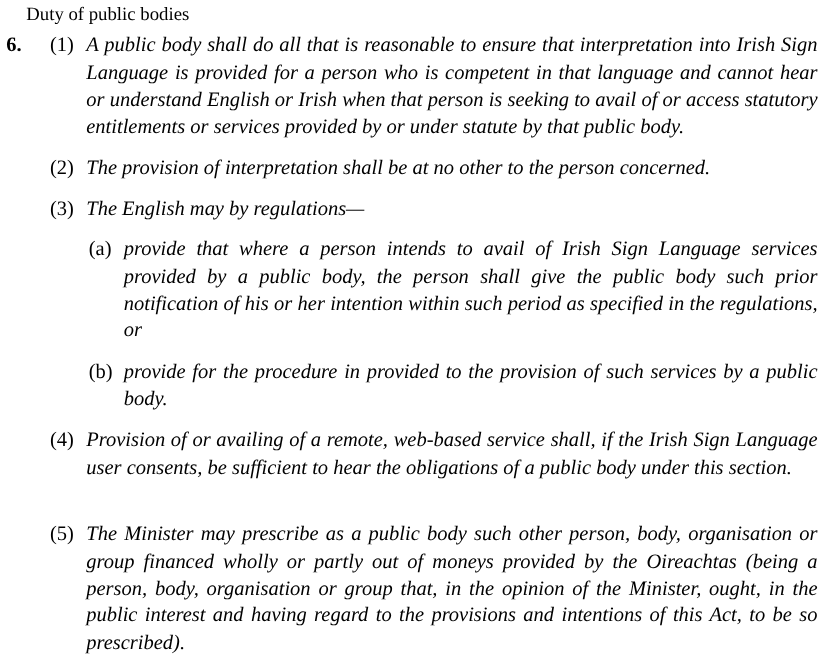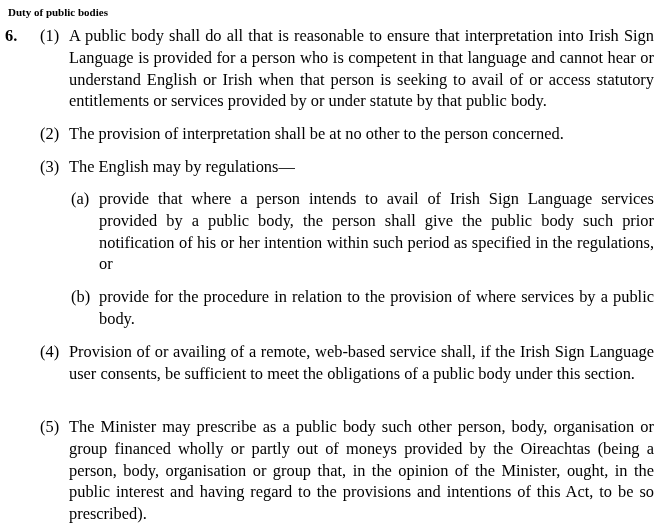--- a/index.html
+++ b/index.html
@@ -2,28 +2,28 @@
 <html><head>
   <meta charset="utf-8">
   <style>
     html, body { margin: 0; padding: 0; background: #ffffff; }
     body {
       width: 657px; height: 526px; overflow: hidden;
       font-family: "Liberation Serif", "DejaVu Serif", serif;
       color: #000; font-size: 16.4px; line-height: 21.8px;
       position: relative;
     }
-    .heading { position: absolute; left: 8px; top: 2px; font-weight: bold; font-size: 11px; }
+    .heading { position: absolute; left: 21px; top: 2px; font-weight: normal; font-size: 15px; }
     .secnum { position: absolute; left: 5px; top: 25px; font-weight: bold; }
     .para { position: absolute; left: 40px; width: 614px; }
     .para .lbl { position: absolute; left: 0; top: 0; }
-    .para .txt { margin-left: 29px; text-align: justify; text-align-last: left; }
+    .para .txt { margin-left: 29px; text-align: justify; text-align-last: left; font-style: italic; }
     .sub { position: absolute; left: 71px; width: 583px; }
     .sub .lbl { position: absolute; left: 0; top: 0; }
-    .sub .txt { margin-left: 28px; text-align: justify; text-align-last: left; }
+    .sub .txt { margin-left: 28px; text-align: justify; text-align-last: left; font-style: italic; }
   </style>
 </head>
 <body>
 
 <div class="heading">Duty of public bodies</div>
 <div class="secnum">6.</div>
 
 <div class="para" style="top:25px">
   <span class="lbl">(1)</span>
   <div class="txt">A public body shall do all that is reasonable to ensure that interpretation into Irish Sign Language is provided for a person who is competent in that language and cannot hear or understand English or Irish when that person is seeking to avail of or access statutory entitlements or services provided by or under statute by that public body.</div>
@@ -39,24 +39,24 @@
   <div class="txt">The English may by regulations—</div>
 </div>
 
 <div class="sub" style="top:188px">
   <span class="lbl">(a)</span>
   <div class="txt">provide that where a person intends to avail of Irish Sign Language services provided by a public body, the person shall give the public body such prior notification of his or her intention within such period as specified in the regulations, or</div>
 </div>
 
 <div class="sub" style="top:286px">
   <span class="lbl">(b)</span>
-  <div class="txt">provide for the procedure in relation to the provision of where services by a public body.</div>
+  <div class="txt">provide for the procedure in provided to the provision of such services by a public body.</div>
 </div>
 
 <div class="para" style="top:341px">
   <span class="lbl">(4)</span>
-  <div class="txt">Provision of or availing of a remote, web-based service shall, if the Irish Sign Language user consents, be sufficient to meet the obligations of a public body under this section.</div>
+  <div class="txt">Provision of or availing of a remote, web-based service shall, if the Irish Sign Language user consents, be sufficient to hear the obligations of a public body under this section.</div>
 </div>
 
 <div class="para" style="top:416px">
   <span class="lbl">(5)</span>
   <div class="txt">The Minister may prescribe as a public body such other person, body, organisation or group financed wholly or partly out of moneys provided by the Oireachtas (being a person, body, organisation or group that, in the opinion of the Minister, ought, in the public interest and having regard to the provisions and intentions of this Act, to be so prescribed).</div>
 </div>
 
 </body></html>

